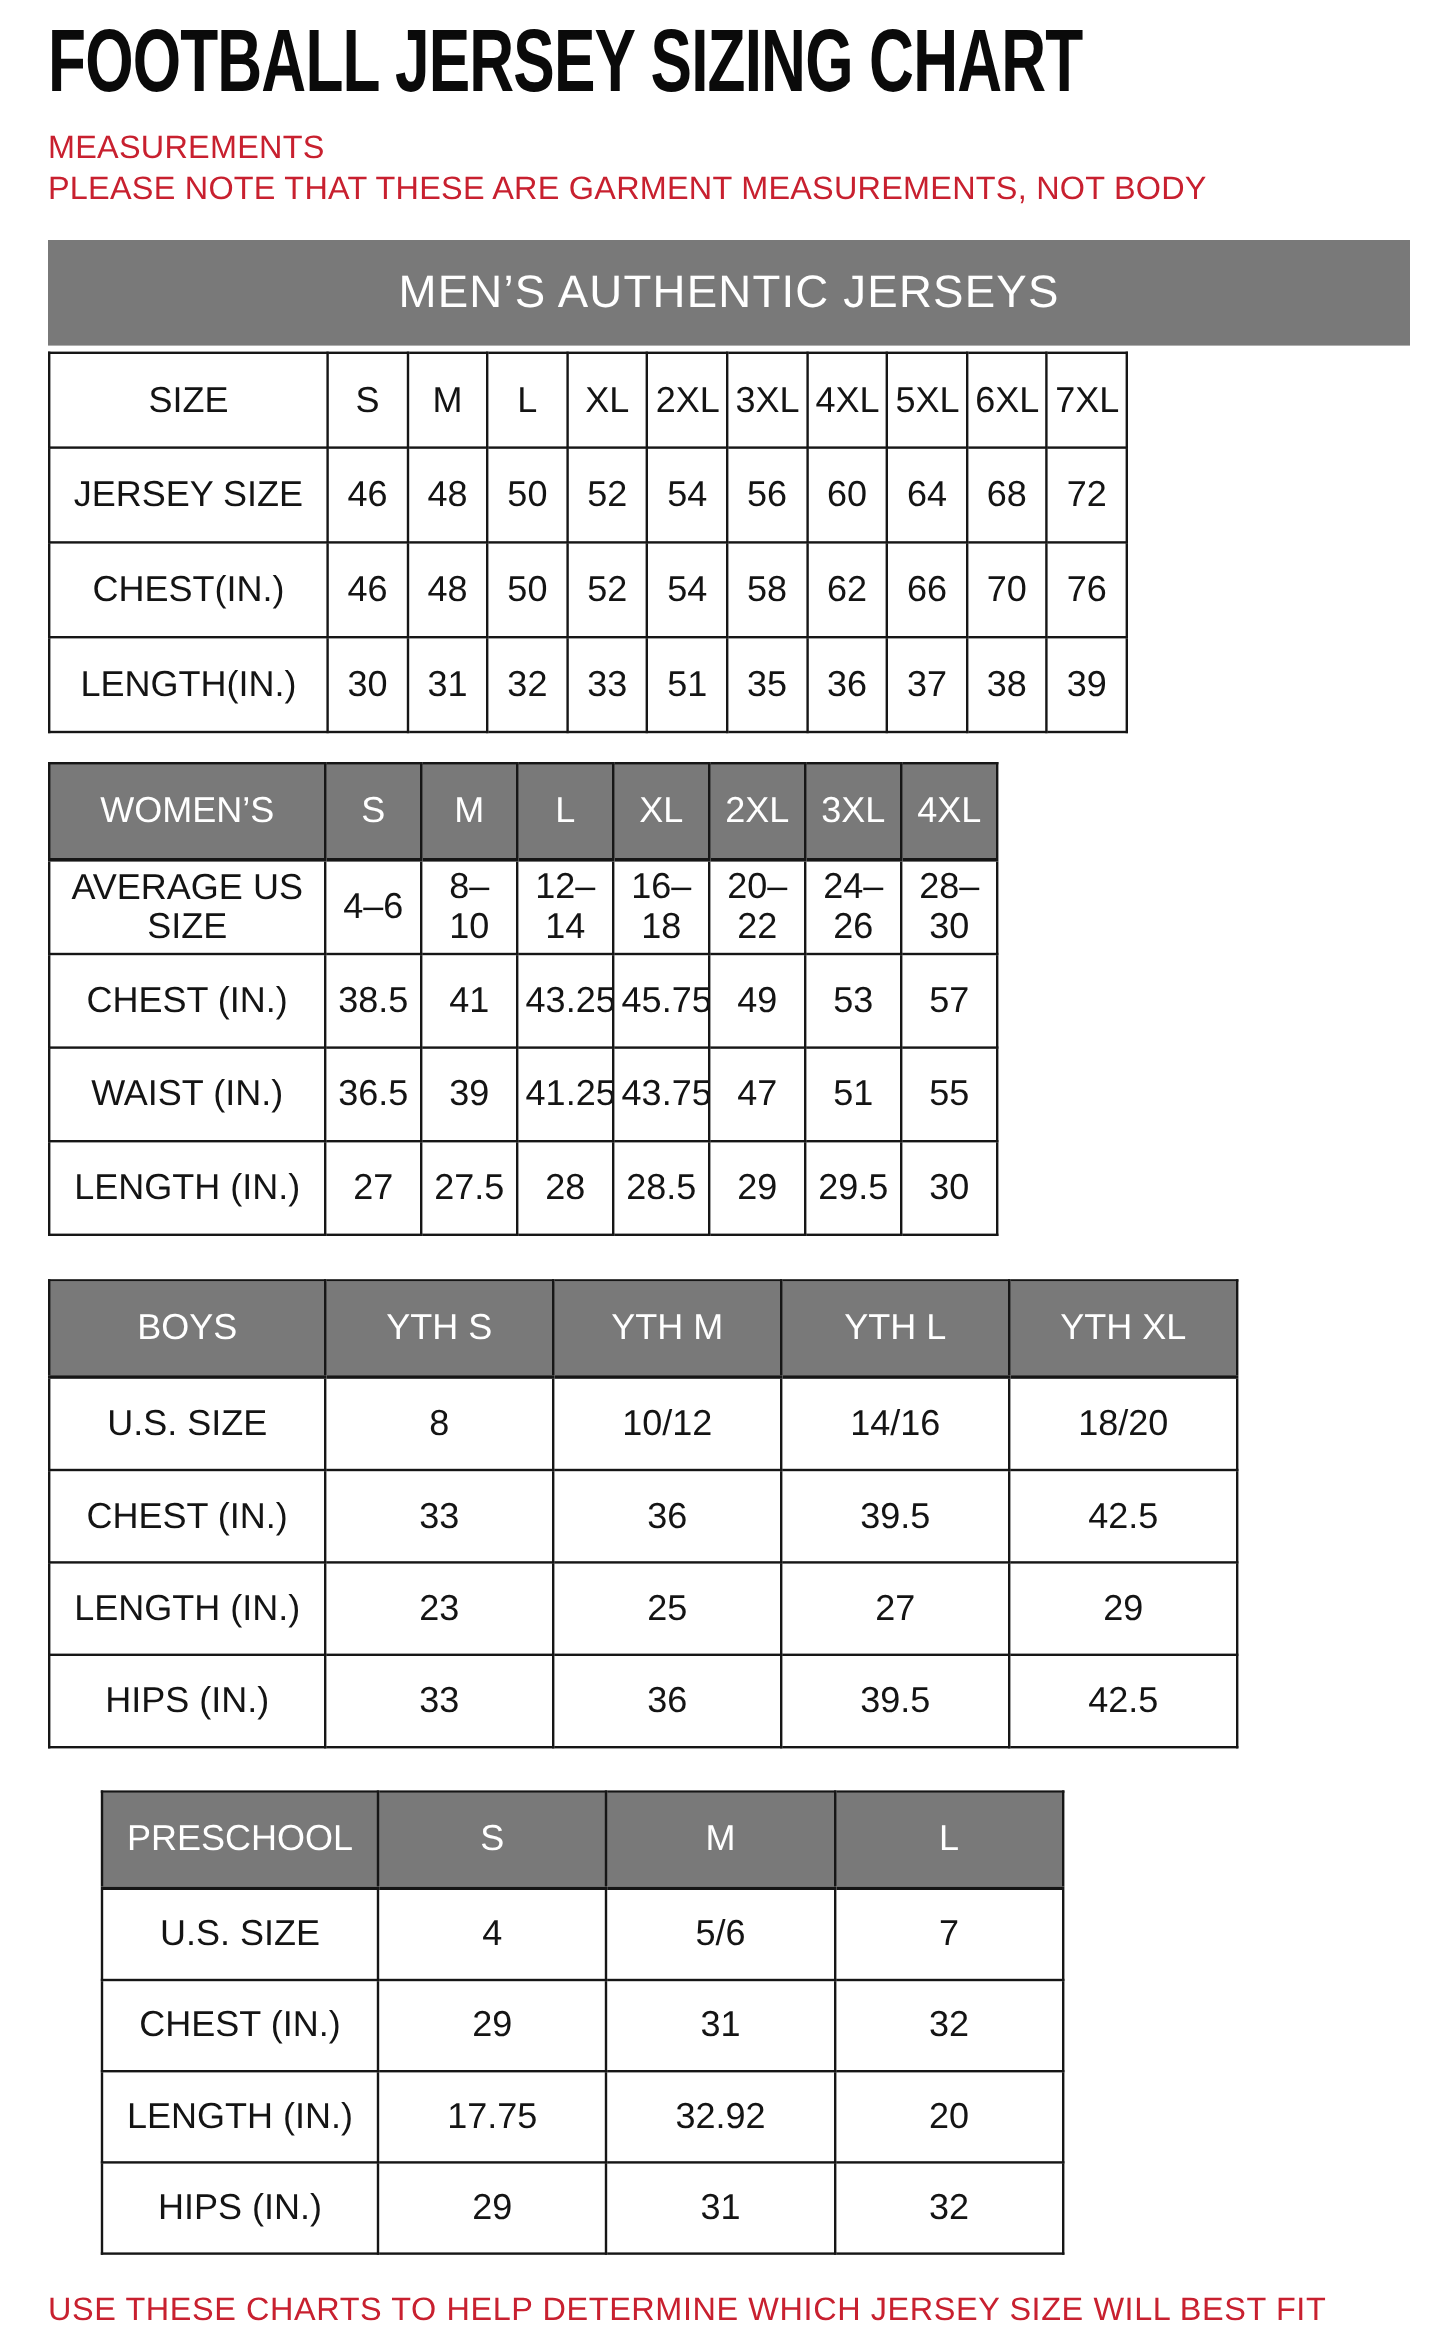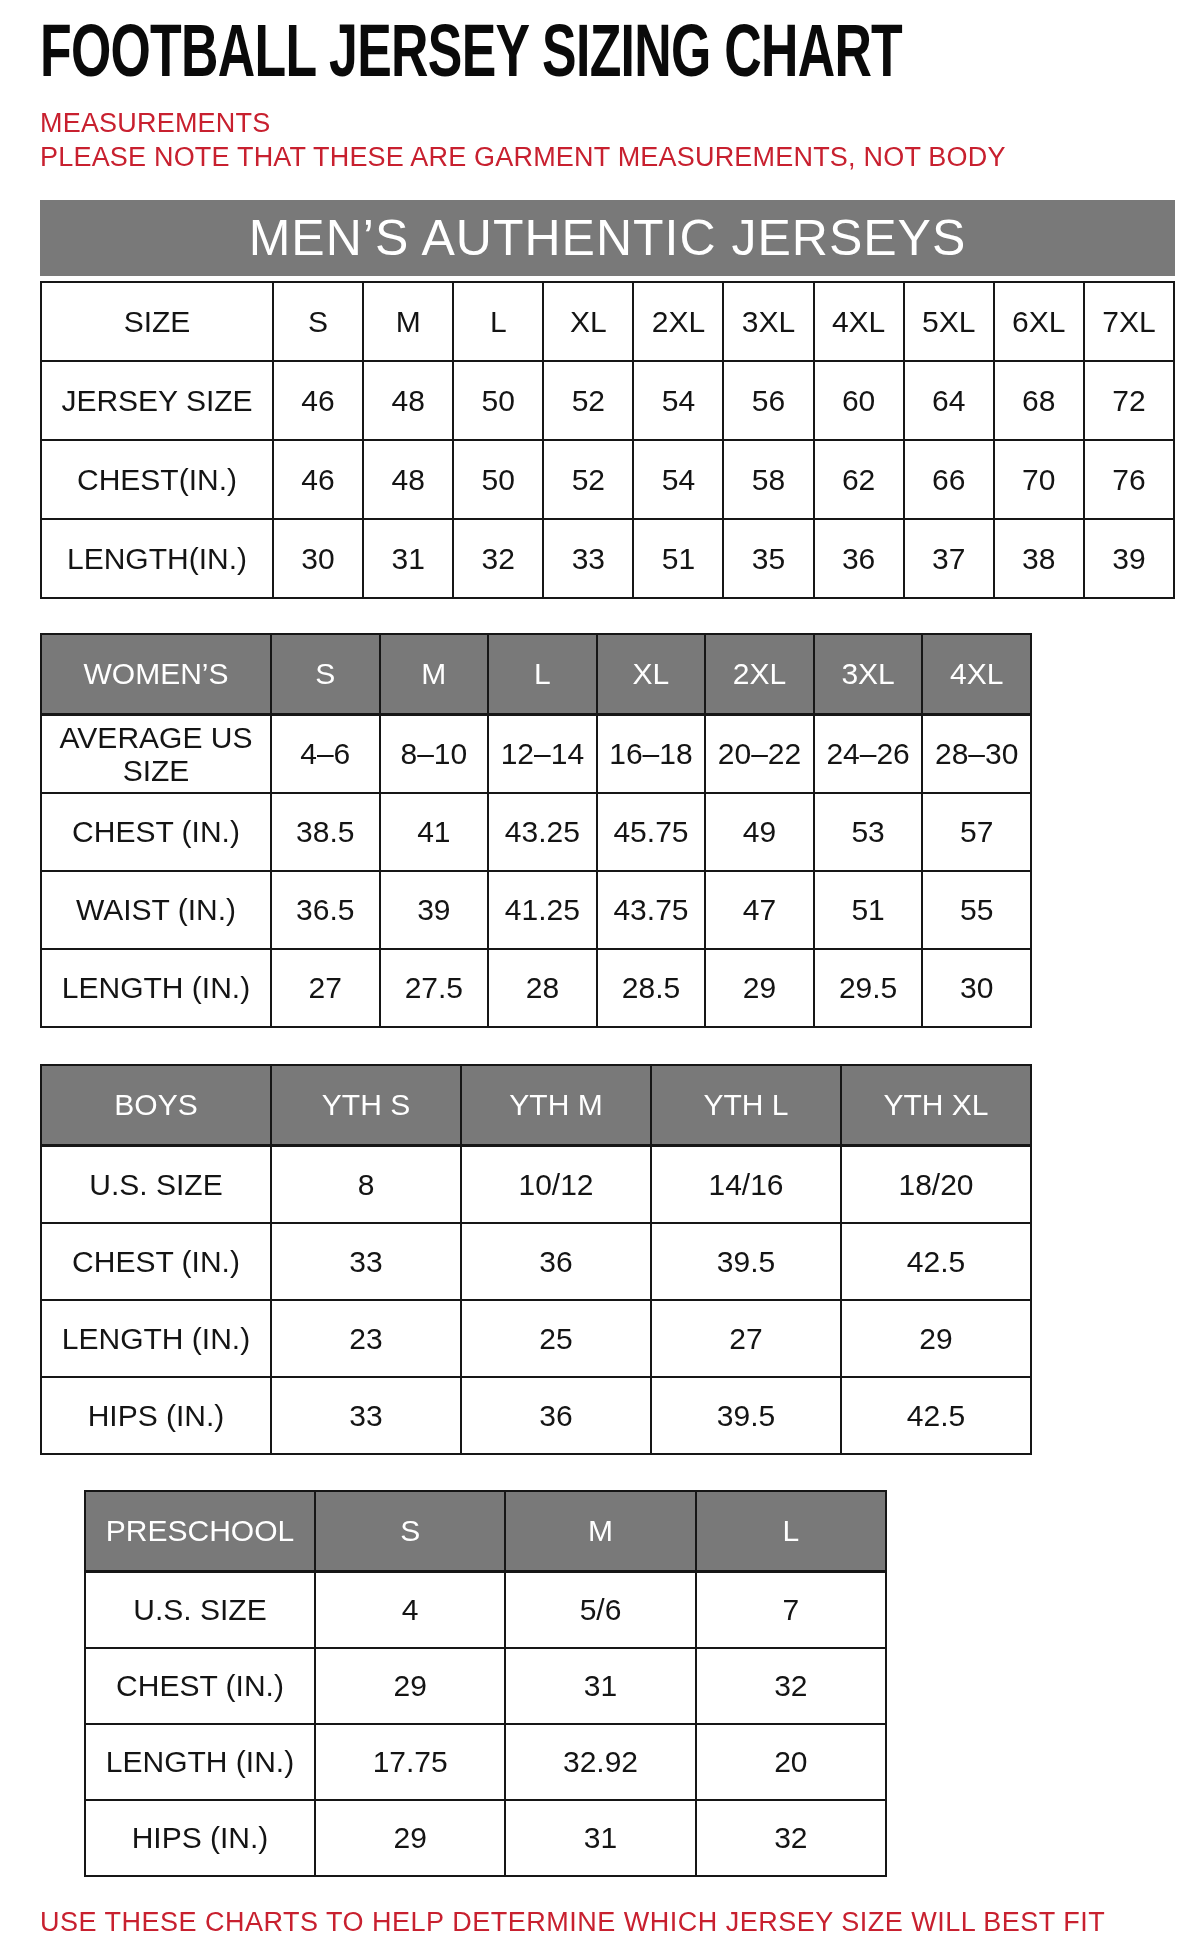--- a/index.html
+++ b/index.html
@@ -24,40 +24,40 @@
     color:#0a0a0a;
   }
 
   .note{
     margin-top:24px;
     font-size:27px;line-height:1.26;letter-spacing:0.2px;
     color:var(--red);
   }
 
   .banner{
-    margin-top:26px;width:1135px;height:76px;
+    margin-top:26px;width:1135px;height:88px;
     background:var(--gray);color:#fff;
     display:flex;align-items:center;justify-content:center;
-    font-size:50px;letter-spacing:1px;
+    font-size:38px;letter-spacing:1px;
   }
 
   table.grid{
     border-collapse:collapse;table-layout:fixed;
   }
   table.grid td{
     border:2px solid var(--border);
     text-align:center;vertical-align:middle;
     font-size:30px;padding:0 6px;
     overflow:hidden;
   }
-  .mens{width:1135px;margin-top:5px;padding-left:16px;}
+  .mens{width:900px;margin-top:5px;padding-left:16px;}
   .mens td{height:77px;}
   .mens col.c0{width:232px;}
 
-  .womens{width:992px;margin-top:34px;}
+  .womens{width:792px;margin-top:24px;}
   .womens td{height:76px;}
   .womens col.c0{width:230px;}
 
   .boys{width:992px;margin-top:36px;}
   .boys td{height:75px;}
   .boys col.c0{width:230px;}
 
   .preschool{width:803px;margin-top:35px;margin-left:44px;}
   .preschool td{height:74px;}
   .preschool col.c0{width:230px;}

